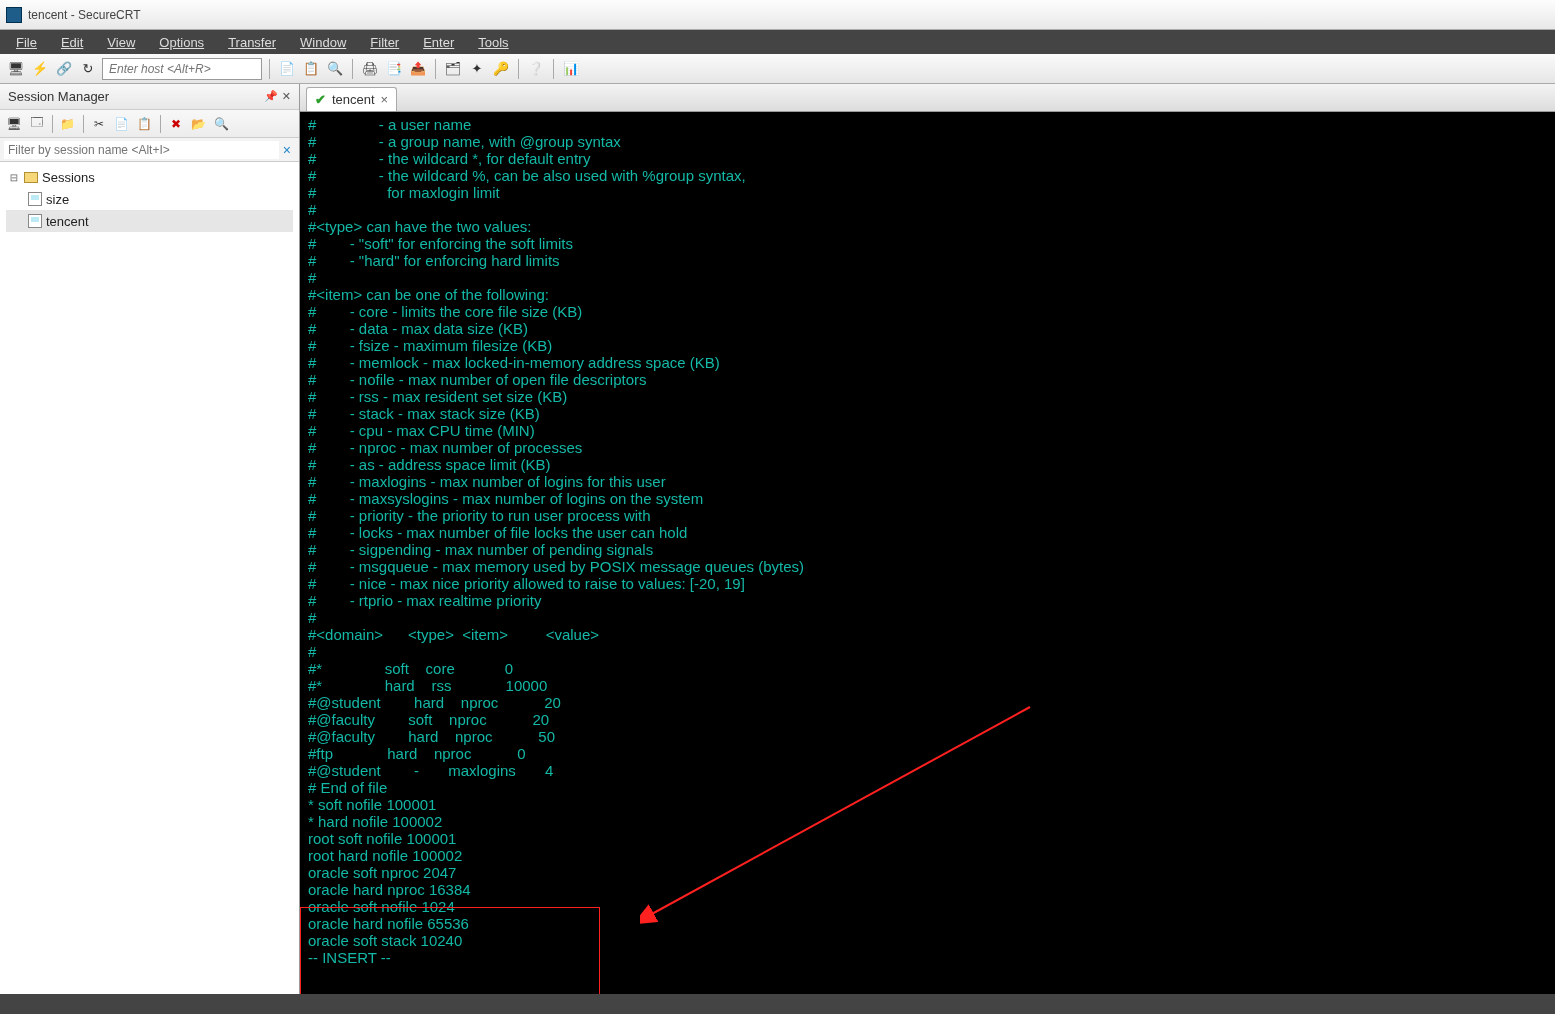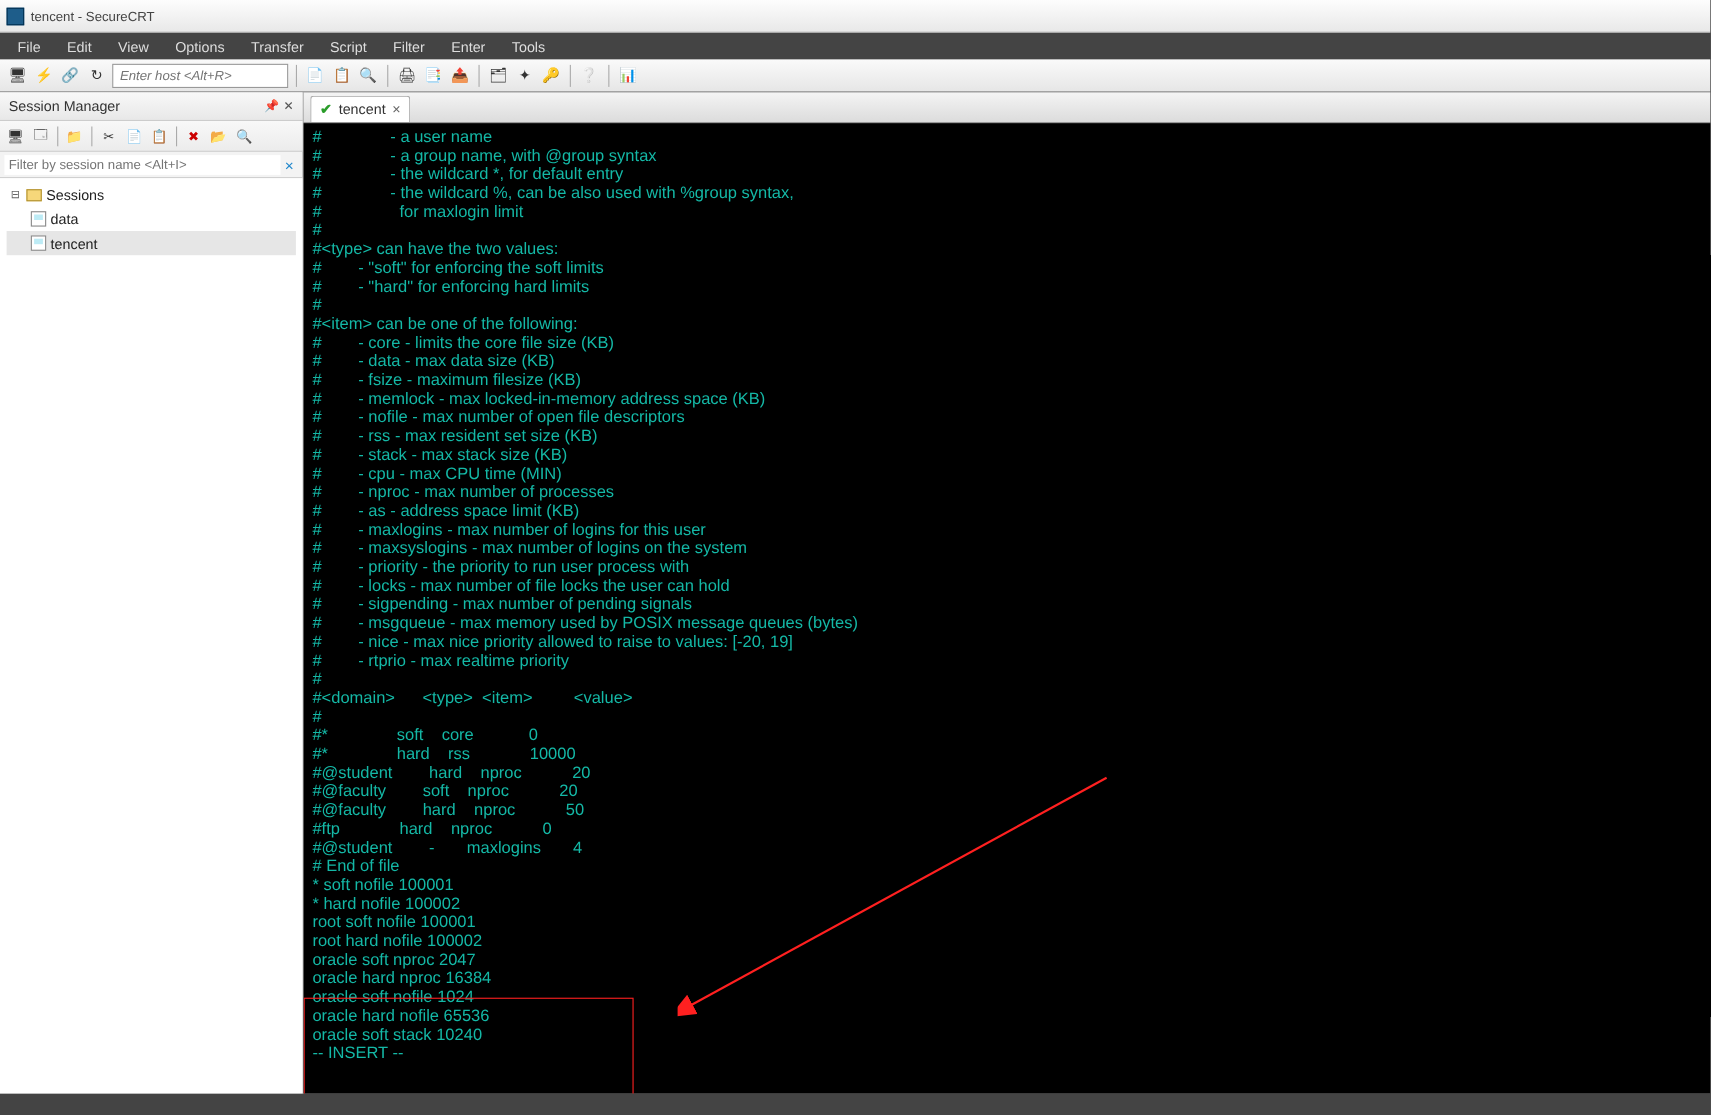--- a/index.html
+++ b/index.html
@@ -1,26 +1,26 @@
 <!DOCTYPE html>
 <html><head>
 <meta charset="utf-8">
 <style>
 * { margin: 0; padding: 0; box-sizing: border-box; font-family: "Segoe UI", Tahoma, sans-serif; }
 html, body { width: 1555px; height: 1014px; background: #6b6b6b; overflow: hidden; }
 .titlebar { height: 30px; background: linear-gradient(#fdfdfd, #e8e8e8); border-bottom: 1px solid #aaa; display: flex; align-items: center; padding: 0 6px; font-size: 12px; color: #444; gap: 6px; }
 .titlebar .app-icon { width: 16px; height: 16px; background: #1e5d8a; border: 1px solid #003050; display: inline-block; }
 .menubar { height: 24px; background: #444444; display: flex; align-items: center; padding: 0 6px; gap: 4px; font-size: 13px; color: #ddd; }
-.menubar .mi { padding: 2px 10px; cursor: pointer; }
+.menubar .mi { padding: 2px 10px; cursor: pointer; text-decoration: underline; }
 .toolbar { height: 30px; background: linear-gradient(#fafafa, #e6e6e6); border-bottom: 1px solid #aaa; display: flex; align-items: center; padding: 0 6px; gap: 4px; }
 .tb-icon { width: 20px; height: 20px; display: flex; align-items: center; justify-content: center; font-size: 13px; color: #333; cursor: pointer; border: 1px solid transparent; }
 .tb-sep { width: 1px; height: 20px; background: #aaa; margin: 0 3px; }
 .host-input { width: 160px; height: 22px; border: 1px solid #999; font-size: 12px; padding: 2px 6px; background: #fff; color: #888; font-style: italic; }
 .main { display: flex; height: calc(1014px - 30px - 24px - 30px - 20px); }
-.session-mgr { width: 276px; background: #f3f3f3; border-right: 1px solid #999; display: flex; flex-direction: column; }
+.session-mgr { width: 300px; background: #f3f3f3; border-right: 1px solid #999; display: flex; flex-direction: column; }
 .sm-header { height: 26px; display: flex; align-items: center; justify-content: space-between; padding: 0 8px; font-size: 13px; color: #333; border-bottom: 1px solid #ccc; background: linear-gradient(#f8f8f8,#e8e8e8); }
 .sm-header .ctrls { display: flex; gap: 4px; font-size: 11px; color: #555; }
 .sm-toolbar { height: 28px; display: flex; align-items: center; padding: 0 4px; gap: 3px; border-bottom: 1px solid #ccc; background: linear-gradient(#f8f8f8,#ececec); }
 .sm-tb-icon { width: 20px; height: 20px; display: flex; align-items: center; justify-content: center; font-size: 12px; color: #333; cursor: pointer; border: 1px solid transparent; }
 .sm-tb-sep { width: 1px; height: 18px; background: #aaa; margin: 0 2px; }
 .sm-filter { height: 24px; border-bottom: 1px solid #ccc; display: flex; align-items: center; padding: 0 4px; }
 .sm-filter input { flex: 1; border: none; background: #fff; font-size: 12px; padding: 2px 4px; color: #ec4899; }
 .sm-filter .clear { color: #2288cc; cursor: pointer; padding: 0 4px; font-size: 14px; }
 .sm-tree { flex: 1; background: #fff; padding: 4px 6px; font-size: 13px; color: #222; overflow: auto; }
 .tree-row { display: flex; align-items: center; gap: 4px; height: 22px; padding: 0 2px; cursor: pointer; }
@@ -47,21 +47,21 @@
   <span class="app-icon"></span>
   <span>tencent - SecureCRT</span>
 </div>
 
 <div class="menubar">
   <span class="mi">File</span>
   <span class="mi">Edit</span>
   <span class="mi">View</span>
   <span class="mi">Options</span>
   <span class="mi">Transfer</span>
-  <span class="mi">Script</span>
+  <span class="mi">Window</span>
   <span class="mi">Filter</span>
   <span class="mi">Enter</span>
   <span class="mi">Tools</span>
 </div>
 
 <div class="toolbar">
   <span class="tb-icon">🖥</span>
   <span class="tb-icon">⚡</span>
   <span class="tb-icon">🔗</span>
   <span class="tb-icon">↻</span>
@@ -112,21 +112,21 @@
       <span class="clear">×</span>
     </div>
     <div class="sm-tree">
       <div class="tree-row">
         <span class="expander">⊟</span>
         <span class="folder-icon"></span>
         <span>Sessions</span>
       </div>
       <div class="tree-row indent1">
         <span class="session-icon"></span>
-        <span>data</span>
+        <span>size</span>
       </div>
       <div class="tree-row indent1 sel">
         <span class="session-icon"></span>
         <span>tencent</span>
       </div>
     </div>
   </div>
 
   <div class="terminal-area">
     <div class="tabstrip">

